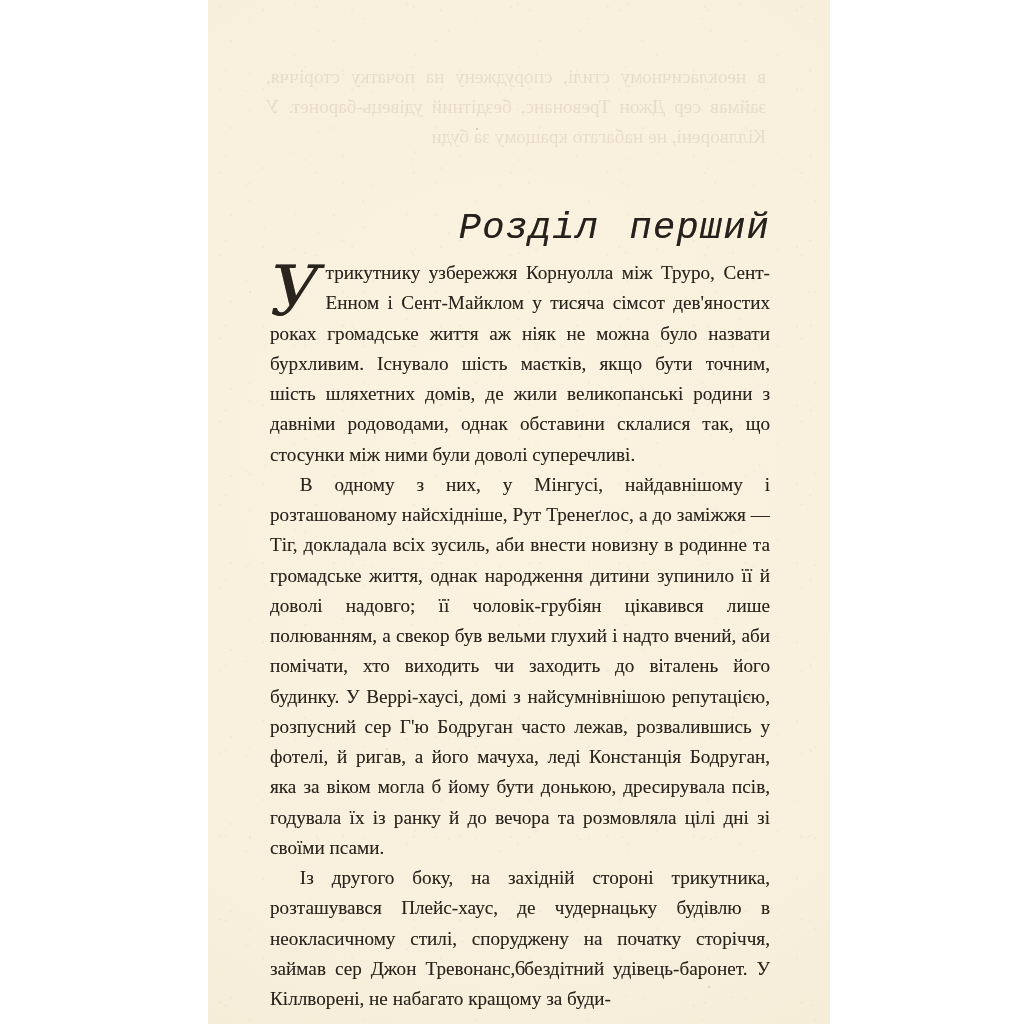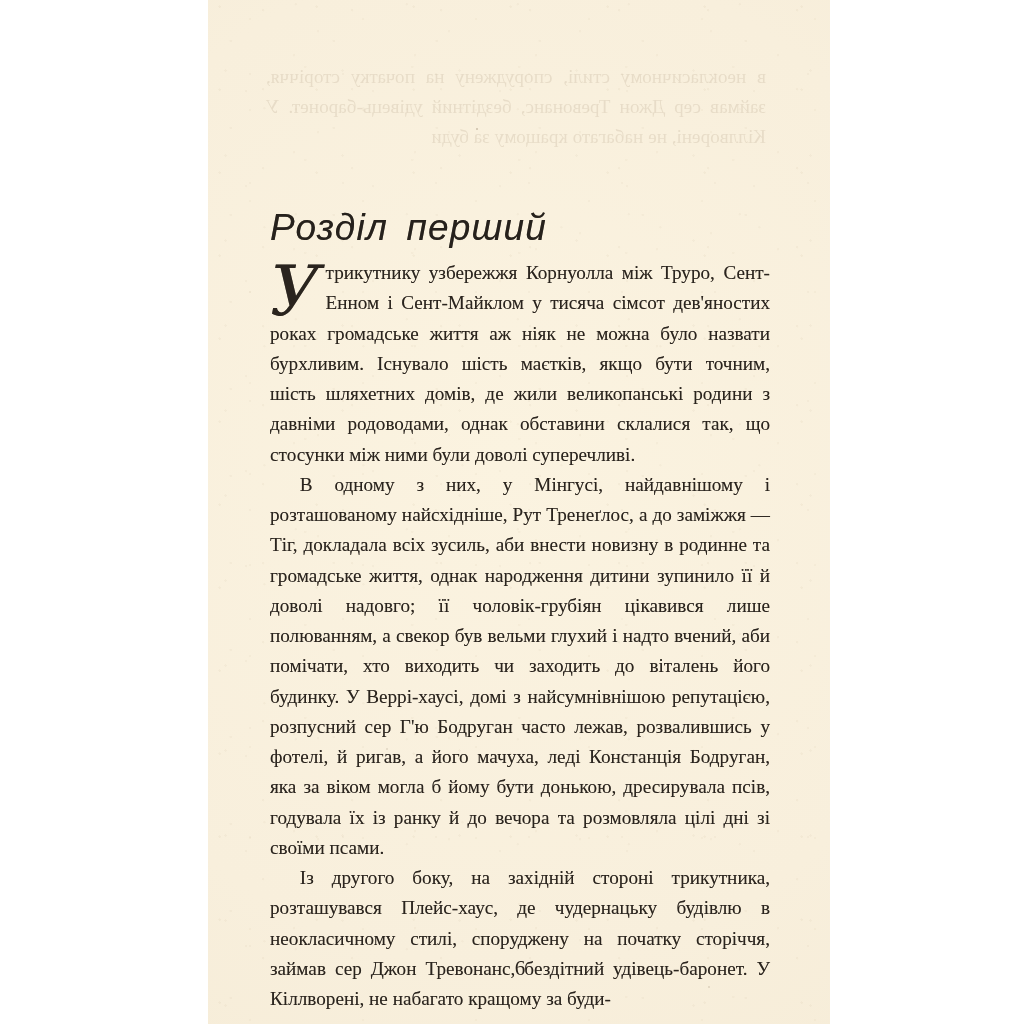--- a/index.html
+++ b/index.html
@@ -83,22 +83,22 @@
     top: 0;
     width: 500px;
     height: 1024px;
   }
 
   #chapter-heading {
     position: absolute;
     top: 182px;
     left: 0;
     width: 500px;
-    text-align: left;
-    font-family: Liberation Sans, sans-serif;
+    text-align: right;
+    font-family: Liberation Mono, monospace;
     font-style: italic;
     font-weight: 400;
     font-size: 37px;
     letter-spacing: 1.2px;
     word-spacing: 7px;
     color: #26211c;
     text-shadow: 0 0 .55px rgba(40,32,24,.55);
   }
 
   #body-copy {

